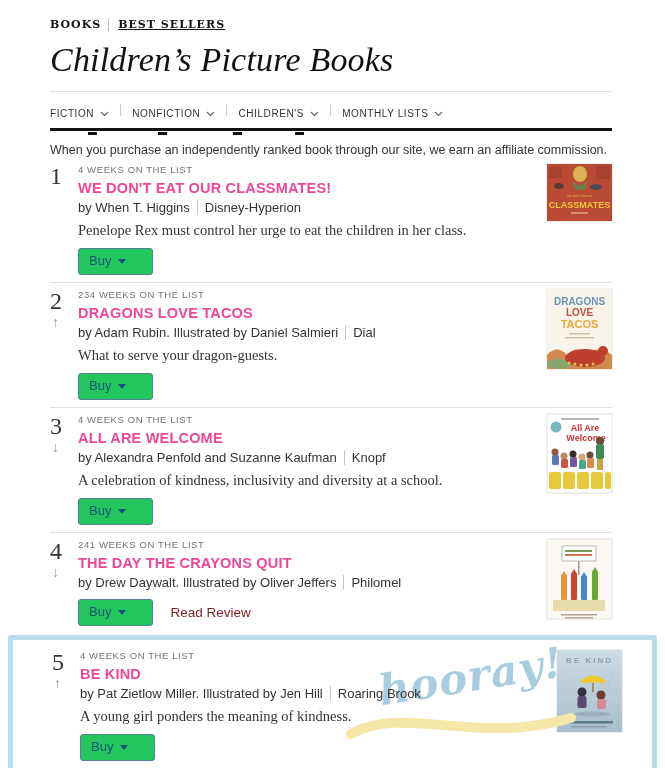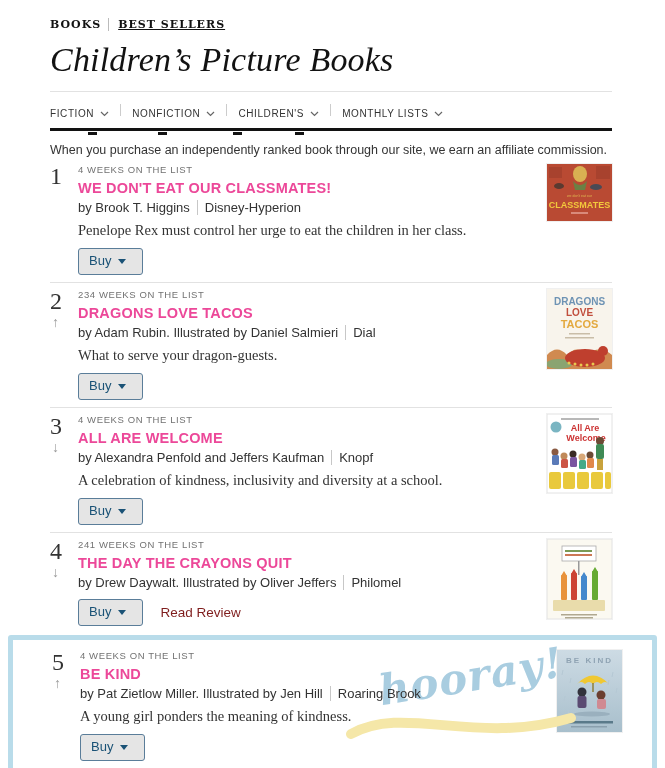--- a/index.html
+++ b/index.html
@@ -27,23 +27,23 @@
   .rank-col{width:28px;flex:0 0 28px;text-align:left;}
   .rank{font-family:"Liberation Serif",serif;font-size:24px;color:#333;line-height:24px;}
   .rank-arrow{font-size:14px;color:#999;line-height:16px;margin-top:1px;padding-left:2px;}
   .text-col{flex:1 1 auto;padding-right:18px;min-width:0;position:relative;z-index:2;}
   .weeks{font-size:9.5px;color:#727272;letter-spacing:.6px;line-height:12px;margin-bottom:3px;}
   .book-title{font-size:14.5px;font-weight:bold;color:#ec4899;line-height:18px;margin-bottom:2px;letter-spacing:.2px;}
   .byline{font-size:13px;color:#333;line-height:17px;}
   .byline .pub{border-left:1px solid #c7c7c7;padding-left:7px;margin-left:7px;}
   .desc{font-family:"Liberation Serif",serif;font-size:14.5px;color:#333;line-height:19px;margin-top:5px;}
   .actions{margin-top:8px;display:flex;align-items:center;}
-  .buy-btn{display:inline-flex;align-items:center;background:#e5e5e5;border:1px solid #5a7d99;
+  .buy-btn{display:inline-flex;align-items:center;background:#22c55e;border:1px solid #5a7d99;
     border-radius:3px;color:#1a5276;font-size:13px;font-family:"Liberation Sans",sans-serif;
-    padding:4px 16px 5px 10px;cursor:pointer;line-height:16px;}
+    padding:4px 26px 5px 10px;cursor:pointer;line-height:16px;}
   .buy-btn .caret{width:0;height:0;border-left:4px solid transparent;border-right:4px solid transparent;
     border-top:5px solid #1a5276;margin-left:7px;display:inline-block;}
   .read-review{color:#7f1d1d;font-size:13.5px;margin-left:17px;text-decoration:none;cursor:pointer;}
   .cover{flex:0 0 65px;width:65px;padding-left:14px;}
   .cover svg{display:block;box-shadow:0 0 0 1px rgba(0,0,0,0.06);}
   
   .highlight-box{position:relative;margin:2px -45px 0 -42px;border:5px solid #b9dcea;
     border-radius:3px;padding:4px 30px 4px 39px;background:#fff;}
   .highlight-box .book-row{border-bottom:none;}
   .hooray{position:absolute;left:365px;top:12px;z-index:1;pointer-events:none;
@@ -109,21 +109,21 @@
   <div>
 
     <div class="book-row">
       <div class="rank-col">
         <div class="rank">1</div>
         <div class="rank-arrow"></div>
       </div>
       <div class="text-col">
         <div class="weeks">4 WEEKS ON THE LIST</div>
         <div class="book-title">WE DON'T EAT OUR CLASSMATES!</div>
-        <div class="byline"><span>by Brook T. Higgins</span><span class="pub">Disney-Hyperion</span></div>
+        <div class="byline"><span>by When T. Higgins</span><span class="pub">Disney-Hyperion</span></div>
         <div class="desc">Penelope Rex must control her urge to eat the children in her class.</div>
         <div class="actions">
           <button class="buy-btn">
               <span>Buy</span>
               <span class="caret"></span>
             </button>
         </div>
       </div>
       <div class="cover">
         <svg width="65" height="57" viewBox="0 0 65 57">
@@ -180,21 +180,21 @@
     </div>
 
     <div class="book-row">
       <div class="rank-col">
         <div class="rank">3</div>
         <div class="rank-arrow">↓</div>
       </div>
       <div class="text-col">
         <div class="weeks">4 WEEKS ON THE LIST</div>
         <div class="book-title">ALL ARE WELCOME</div>
-        <div class="byline"><span>by Alexandra Penfold and Jeffers Kaufman</span><span class="pub">Knopf</span></div>
+        <div class="byline"><span>by Alexandra Penfold and Suzanne Kaufman</span><span class="pub">Knopf</span></div>
         <div class="desc">A celebration of kindness, inclusivity and diversity at a school.</div>
         <div class="actions">
           <button class="buy-btn">
               <span>Buy</span>
               <span class="caret"></span>
             </button>
         </div>
       </div>
       <div class="cover">
         <svg width="65" height="79" viewBox="0 0 65 79">

